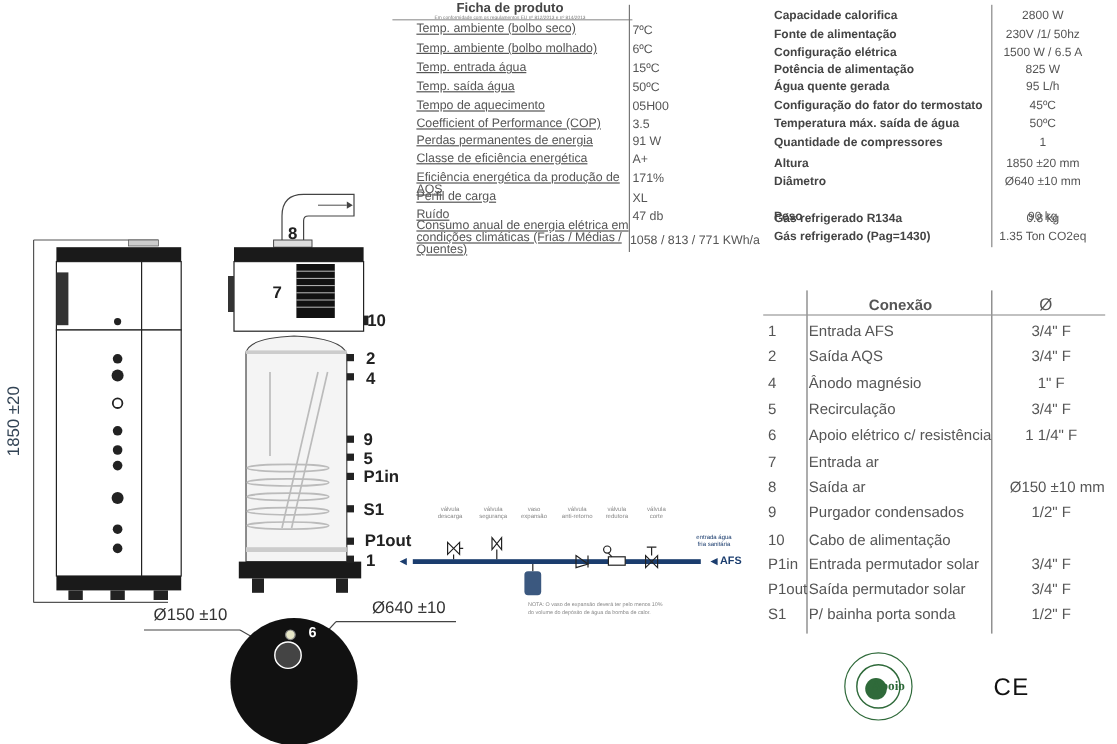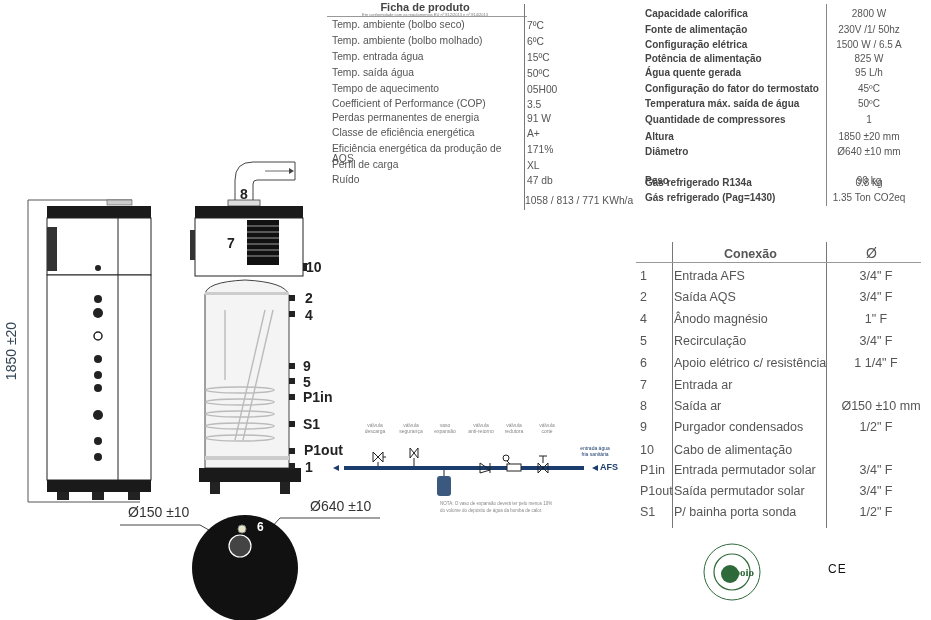--- a/index.html
+++ b/index.html
@@ -5,21 +5,21 @@
   html,body{margin:0;padding:0;background:#fff;}
   body{width:931px;height:620px;position:relative;overflow:hidden;font-family:"Liberation Sans",sans-serif;color:#555;}
   .abs{position:absolute;}
   
   .ficha{left:327px;top:0;width:300px;font-size:10.3px;}
   .ficha .title{position:absolute;left:0;top:1px;width:196px;text-align:center;font-weight:bold;font-size:11px;color:#444;}
   .ficha .sub{position:absolute;left:0;top:12px;width:196px;text-align:center;font-size:4px;color:#777;}
   .ficha .hline{position:absolute;left:0;top:16px;width:200px;height:1px;background:#999;}
   .ficha .vline{position:absolute;left:197px;top:4px;width:1px;height:206px;background:#777;}
   .ficha .row{position:absolute;left:4px;width:300px;height:14px;}
-  .ficha .row .lbl{position:absolute;left:1px;top:0;width:192px;line-height:10px;}
+  .ficha .row .lbl{position:absolute;left:16px;top:0;width:192px;line-height:10px;text-decoration:underline;}
   .ficha .row .val{position:absolute;left:196px;width:100px;top:0;text-align:left;}
   
   .spec{left:640px;top:0;width:291px;font-size:10px;}
   .spec .vline{position:absolute;left:186px;top:4px;width:1px;height:202px;background:#888;}
   .spec .row{position:absolute;left:5px;width:286px;height:14px;}
   .spec .row .lbl{position:absolute;left:0;font-weight:bold;color:#444;}
   .spec .row .val{position:absolute;left:181px;width:86px;text-align:center;color:#555;}
   
   .conx{left:636px;top:236px;width:295px;font-size:12.5px;}
   .conx .v1{position:absolute;left:36px;top:6px;width:1px;height:286px;background:#777;}
@@ -82,20 +82,21 @@
     </div>
   <div class="row" style="top:160px">
       <span class="lbl">Perfil de carga</span>
       <span class="val">XL</span>
     </div>
   <div class="row" style="top:175px">
       <span class="lbl">Ruído</span>
       <span class="val">47 db</span>
     </div>
   <div class="row" style="top:184px;height:32px">
+      <span class="lbl" style="width:185px">Consumo anual de energia elétrica em condições climáticas (Frias / Médias / Quentes)</span>
       <span class="val" style="top:11px;left:194px;width:110px">1058 / 813 / 771 KWh/a</span>
     </div>
 </div>
 
 <div class="abs spec">
   <div class="vline"></div>
   <div class="row" style="top:8px">
       <span class="lbl">Capacidade calorifica</span>
       <span class="val">2800 W</span>
     </div>
@@ -388,13 +389,13 @@
 </div>
 
 <div class="abs" style="left:700px;top:540px;width:65px;height:65px">
   <svg width="65" height="65" viewBox="0 0 65 65">
     <circle cx="32" cy="32" r="28" fill="none" stroke="#2f6a3a" stroke-width="1"></circle>
     <circle cx="32" cy="32" r="18" fill="none" stroke="#2f6a3a" stroke-width="1.2"></circle>
     <circle cx="30" cy="34" r="9" fill="#2f6a3a"></circle>
   </svg>
   <span class="abs" style="left:26px;top:26px;font-size:11px;font-family:'Liberation Serif',serif;color:#2f6a3a;font-weight:bold">Apoio</span>
 </div>
-<span class="abs" style="left:828px;top:562px;font-size:12px;color:#111;letter-spacing:1px">CE</span>
+<span class="abs" style="left:828px;top:562px;font-size:20px;color:#111;letter-spacing:1px">CE</span>
 
 </body></html>

